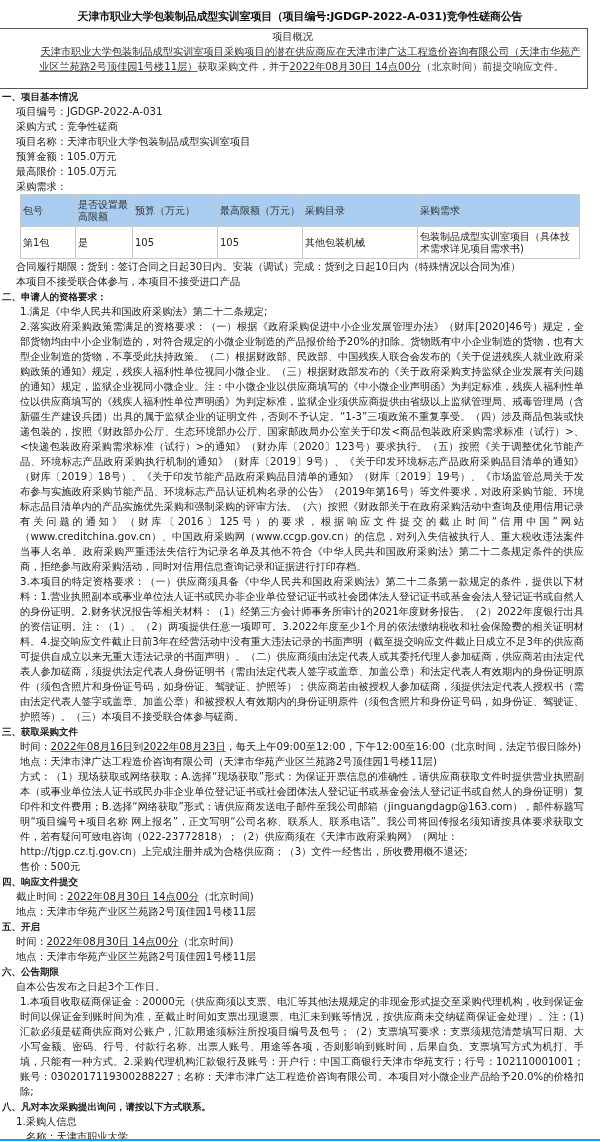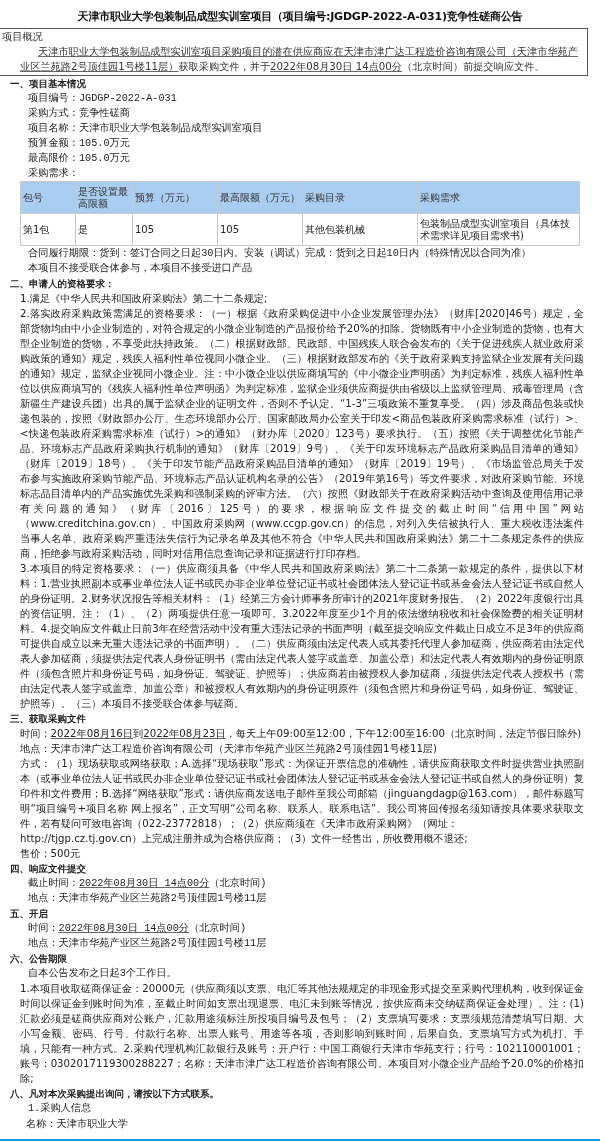--- a/index.html
+++ b/index.html
@@ -7,27 +7,28 @@
     width: 600px; height: 1142px; overflow: hidden; position: relative;
     font-family: "DejaVu Sans", "Liberation Sans", sans-serif;
     color: #222; font-size: 10.2px; line-height: 15px;
   }
   .title {
     text-align: center; font-weight: bold; font-size: 11px; line-height: 18px;
     padding-top: 8px; height: 18px; color: #111; letter-spacing: -0.2px;
   }
   .overview {
     margin: 2px 12px 0 0; border: 1px solid #555; border-left: none;
-    padding: 0 4px 1px 0;
+    padding: 0 4px 14px 0;
+    text-align: center;
   }
   .overview .ov-label { padding-left: 2px; color: #333; }
   .overview .ov-body { padding-left: 20px; text-indent: 18px; color: #333; }
   .ul { text-decoration: underline; text-decoration-color: #666; }
-  .sec { font-weight: bold; font-size: 9.5px; padding-left: 10px; color: #222; line-height: 15px; }
-  .ind1 { padding-left: 28px; font-family: Liberation Mono, monospace; }
+  .sec { font-weight: bold; font-size: 9.5px; padding-left: 2px; color: #222; line-height: 15px; }
+  .ind1 { padding-left: 16px; }
   .ind2 { padding-left: 26px; }
   .para { padding-left: 20px; padding-right: 16px; text-align: justify; }
   table.req {
     border-collapse: collapse; margin-left: 20px; width: 560px; font-size: 10px; line-height: 12px; padding-left: 16px;
   }
   table.req th, table.req td {
     border: 1px solid #c9c9c9; text-align: left; vertical-align: middle; padding: 1px 2px; font-weight: normal;
   }
   table.req th { background: #a9cdf0; color: #333; height: 29px; }
   table.req td { height: 29px; color: #222; }

